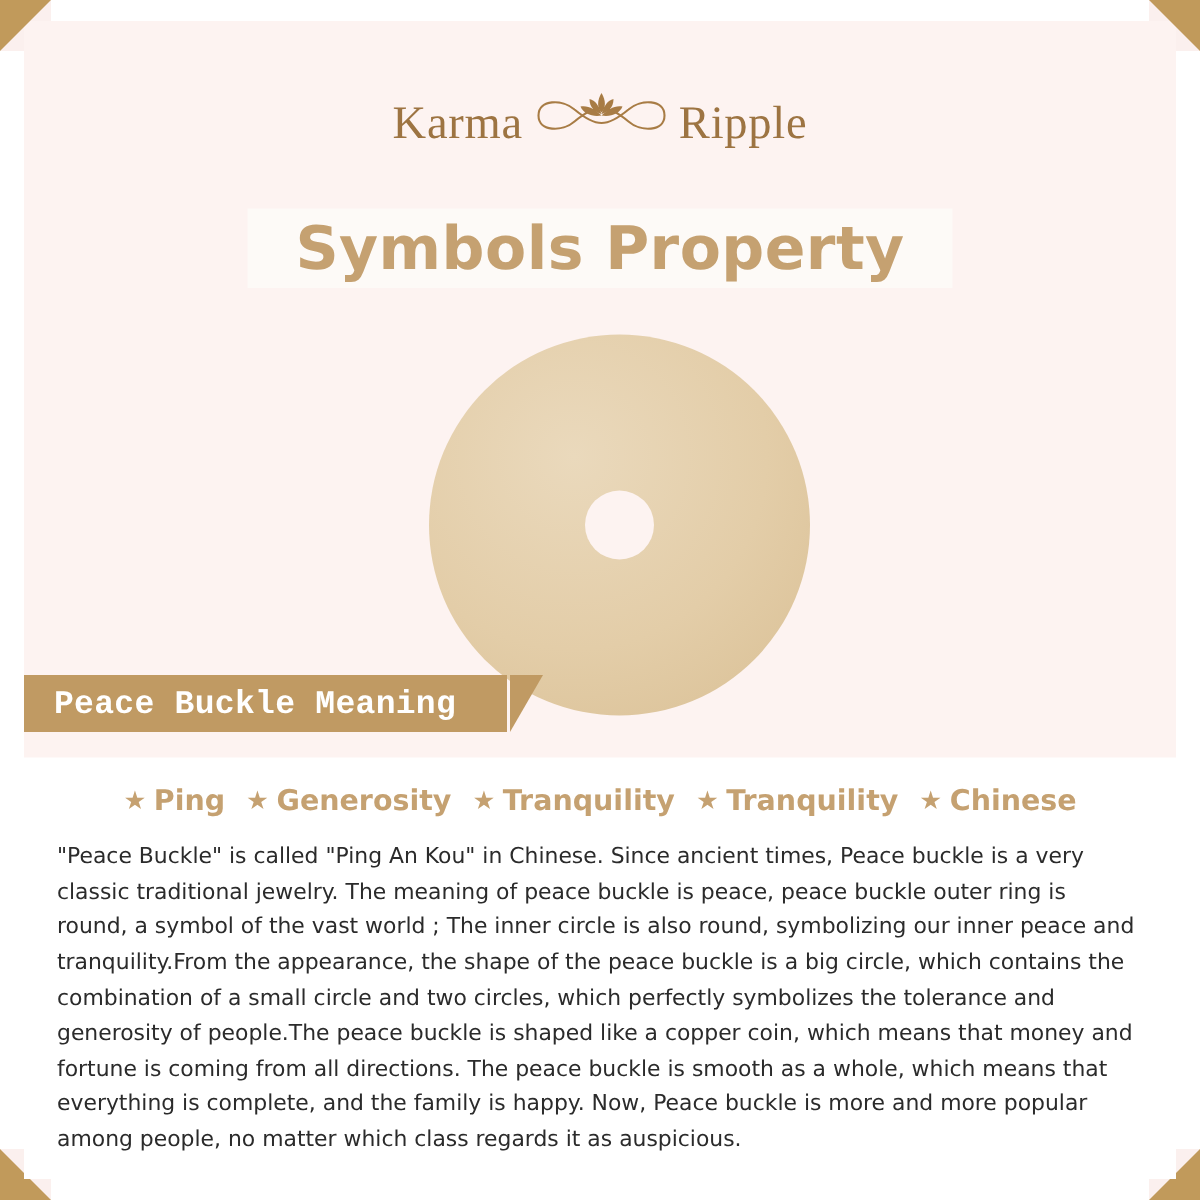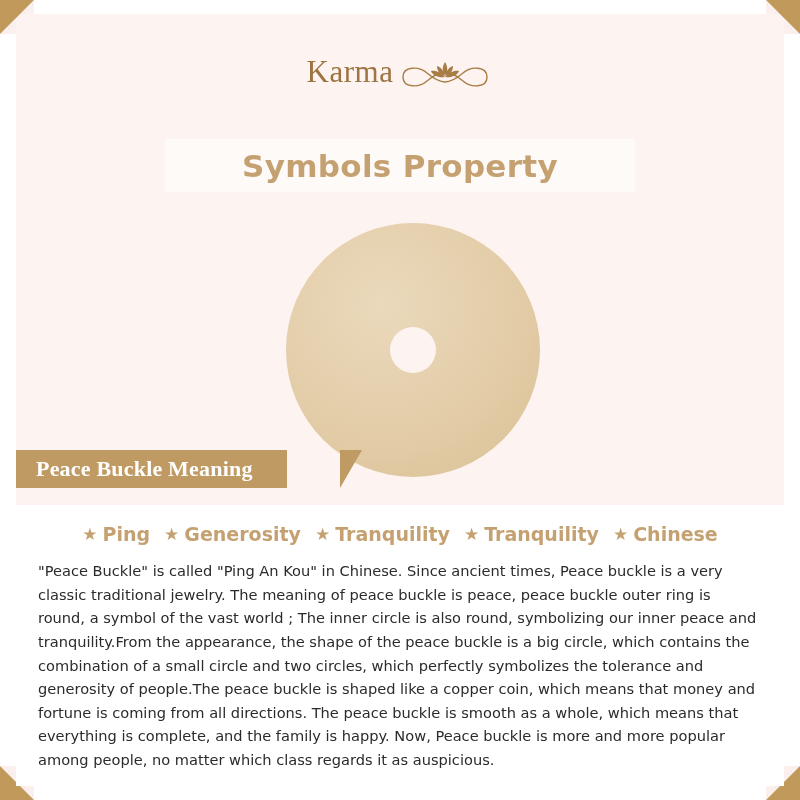--- a/index.html
+++ b/index.html
@@ -94,21 +94,21 @@
     top: 44px;
     left: 0;
     right: 0;
     height: 66px;
     display: flex;
     align-items: center;
     justify-content: center;
   }
   .brand-inner {
     display: flex;
-    align-items: flex-start;
+    align-items: flex-end;
     gap: 4px;
   }
   .brand-text {
     font-family: "Liberation Serif", serif;
     font-size: 31px;
     color: #9d7442;
     letter-spacing: 0.5px;
   }
   .brand-mark {
     width: 96px;
@@ -125,21 +125,21 @@
     width: 470px;
     height: 53px;
     background: #fdfaf7;
     display: flex;
     align-items: center;
     justify-content: center;
   }
   .title-text {
     font-family: "DejaVu Sans", sans-serif;
     font-weight: bold;
-    font-size: 31px;
+    font-size: 40px;
     color: #c5a171;
     letter-spacing: 0.3px;
     text-align: right;
   }
 
   
   .disc-area {
     position: absolute;
     top: 205px;
     left: 0;
@@ -174,21 +174,21 @@
     left: 16px;
     height: 38px;
     background: #c09a63;
     display: flex;
     align-items: center;
     padding-left: 20px;
     padding-right: 34px;
     box-sizing: border-box;
   }
   .ribbon-text {
-    font-family: Liberation Serif, serif;
+    font-family: Liberation Mono, monospace;
     font-size: 22px;
     font-weight: bold;
     color: #ffffff;
     letter-spacing: 0.2px;
   }
   .ribbon-tail {
     position: absolute;
     top: 450px;
     left: 340px;
     width: 0;
@@ -261,20 +261,21 @@
       <span class="brand-mark">
         <svg width="96" height="46" viewBox="0 0 96 46">
           <path d="M6 23 C6 12, 22 12, 30 19 C36 24, 42 28, 48 28 C54 28, 60 24, 66 19 C74 12, 90 12, 90 23 C90 34, 74 34, 66 27 C60 22, 54 18, 48 18 C42 18, 36 22, 30 27 C22 34, 6 34, 6 23 Z" fill="none" stroke="#a87c45" stroke-width="1.4"></path>
           <path d="M48 8 C45 13, 45 18, 48 21 C51 18, 51 13, 48 8 Z" fill="#a87c45"></path>
           <path d="M40 12 C40 18, 44 21, 48 22 C46 16, 44 13, 40 12 Z" fill="#a87c45"></path>
           <path d="M56 12 C56 18, 52 21, 48 22 C50 16, 52 13, 56 12 Z" fill="#a87c45"></path>
           <path d="M34 17 C36 22, 42 24, 48 23 C44 19, 39 16, 34 17 Z" fill="#a87c45"></path>
           <path d="M62 17 C60 22, 54 24, 48 23 C52 19, 57 16, 62 17 Z" fill="#a87c45"></path>
         </svg>
       </span>
+      <span class="brand-text">Ripple</span>
     </div>
   </div>
 
   <div class="title-band">
     <span class="title-text">Symbols Property</span>
   </div>
 
   <div class="disc-area">
     <div class="disc">
       <div class="disc-hole"></div>

